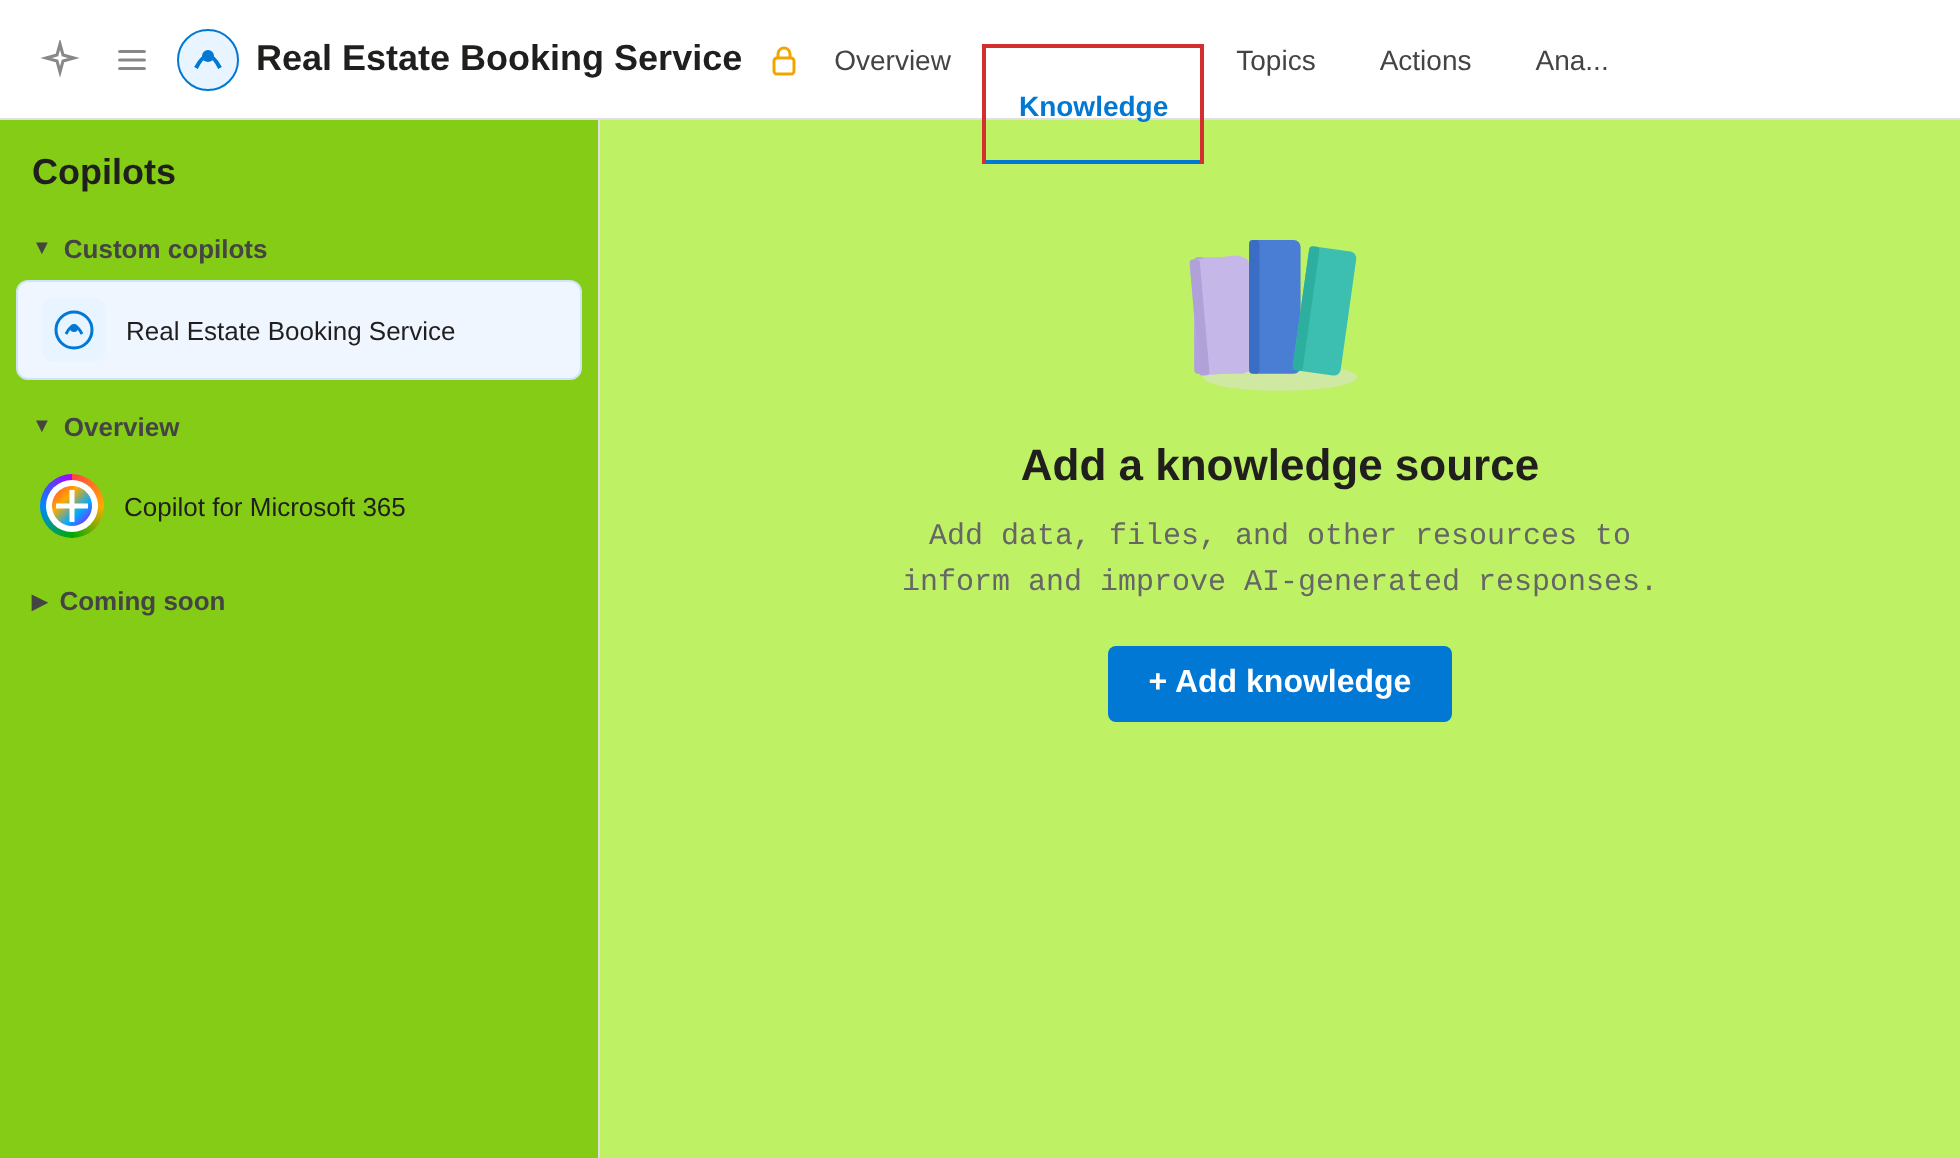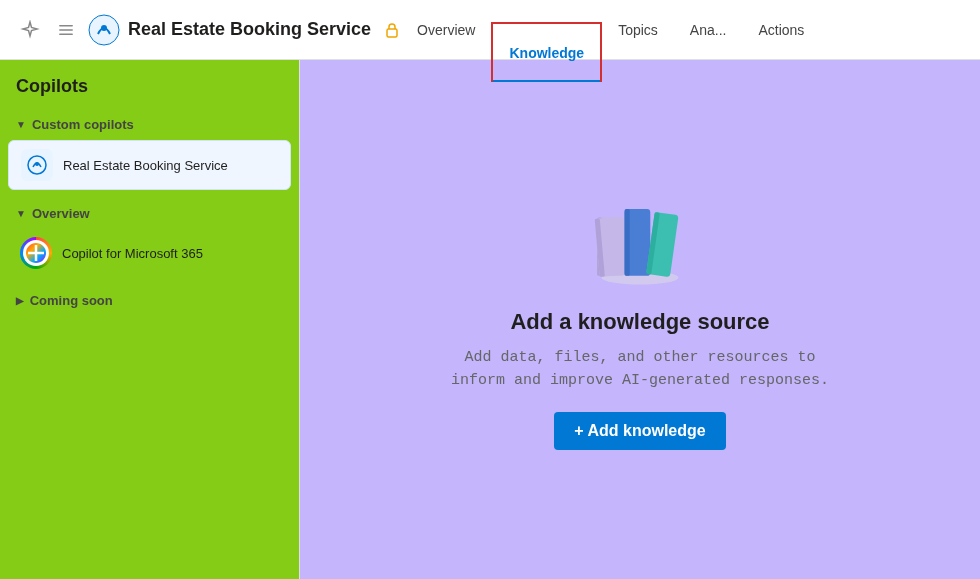--- a/index.html
+++ b/index.html
@@ -132,24 +132,23 @@
       flex-shrink: 0;
     }
     .sidebar-item-label {
       font-size: 13px;
       color: #201f1e;
     }
 
     
     .content-area {
       flex: 1;
-      background: #c4b5fd;
-      display: flex;
-      align-items: center;
-      justify-content: center;
+      background: #bef264;
+      display: flex;
+      align-items: center;
       flex-direction: column;
     }
     .knowledge-empty {
       display: flex;
       flex-direction: column;
       align-items: center;
       gap: 12px;
       text-align: center;
       padding: 40px;
     }
@@ -214,22 +213,22 @@
     <svg width="18" height="18" viewBox="0 0 18 18" fill="none" style="margin-left:4px;">
       <rect x="4" y="8" width="10" height="8" rx="1.5" stroke="#f0a500" stroke-width="1.5" fill="none"></rect>
       <path d="M6 8V6a3 3 0 016 0v2" stroke="#f0a500" stroke-width="1.5" fill="none"></path>
     </svg>
   </div>
 
   <div class="top-bar-tabs">
     <button class="nav-tab">Overview</button>
     <button class="nav-tab active">Knowledge</button>
     <button class="nav-tab">Topics</button>
+    <button class="nav-tab">Actions</button>
     <button class="nav-tab">Ana...</button>
-    <button class="nav-tab">Actions</button>
   </div>
 </div>
 
 <div class="main-layout">
 
   <div class="sidebar">
     <div class="sidebar-title">Copilots</div>
 
     <div class="sidebar-section-header">
       <span class="chevron">▼</span>

